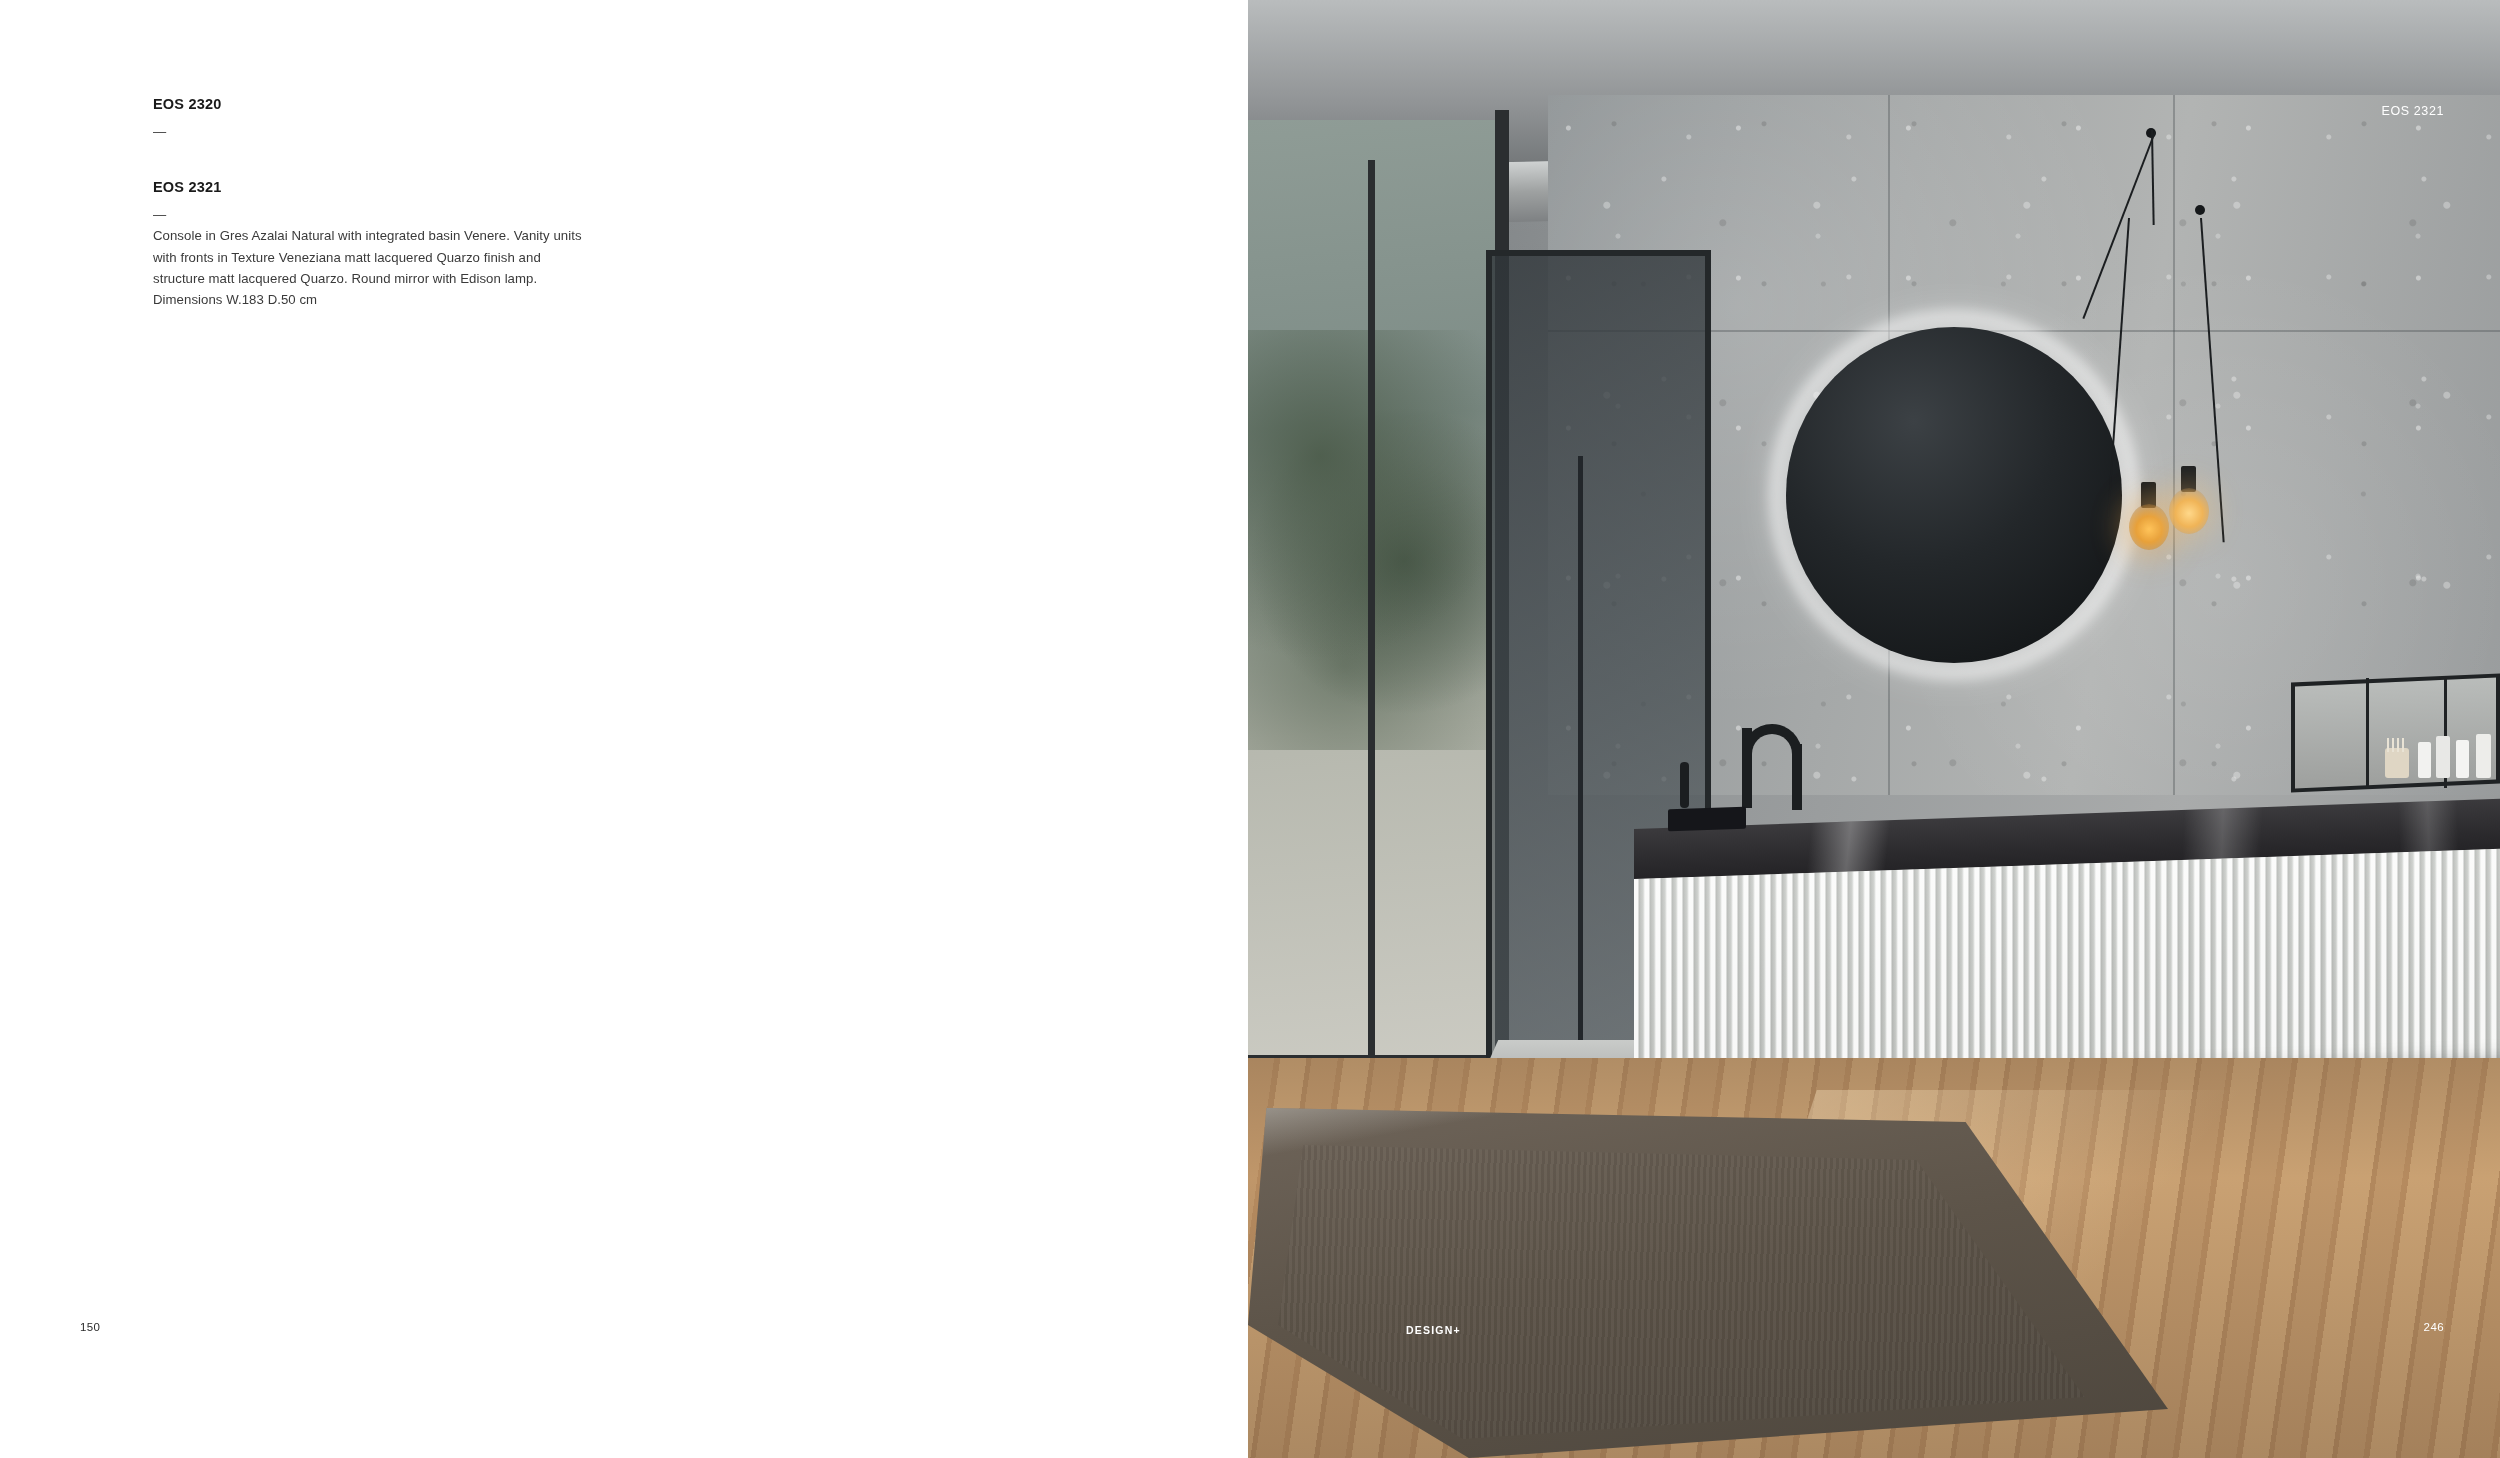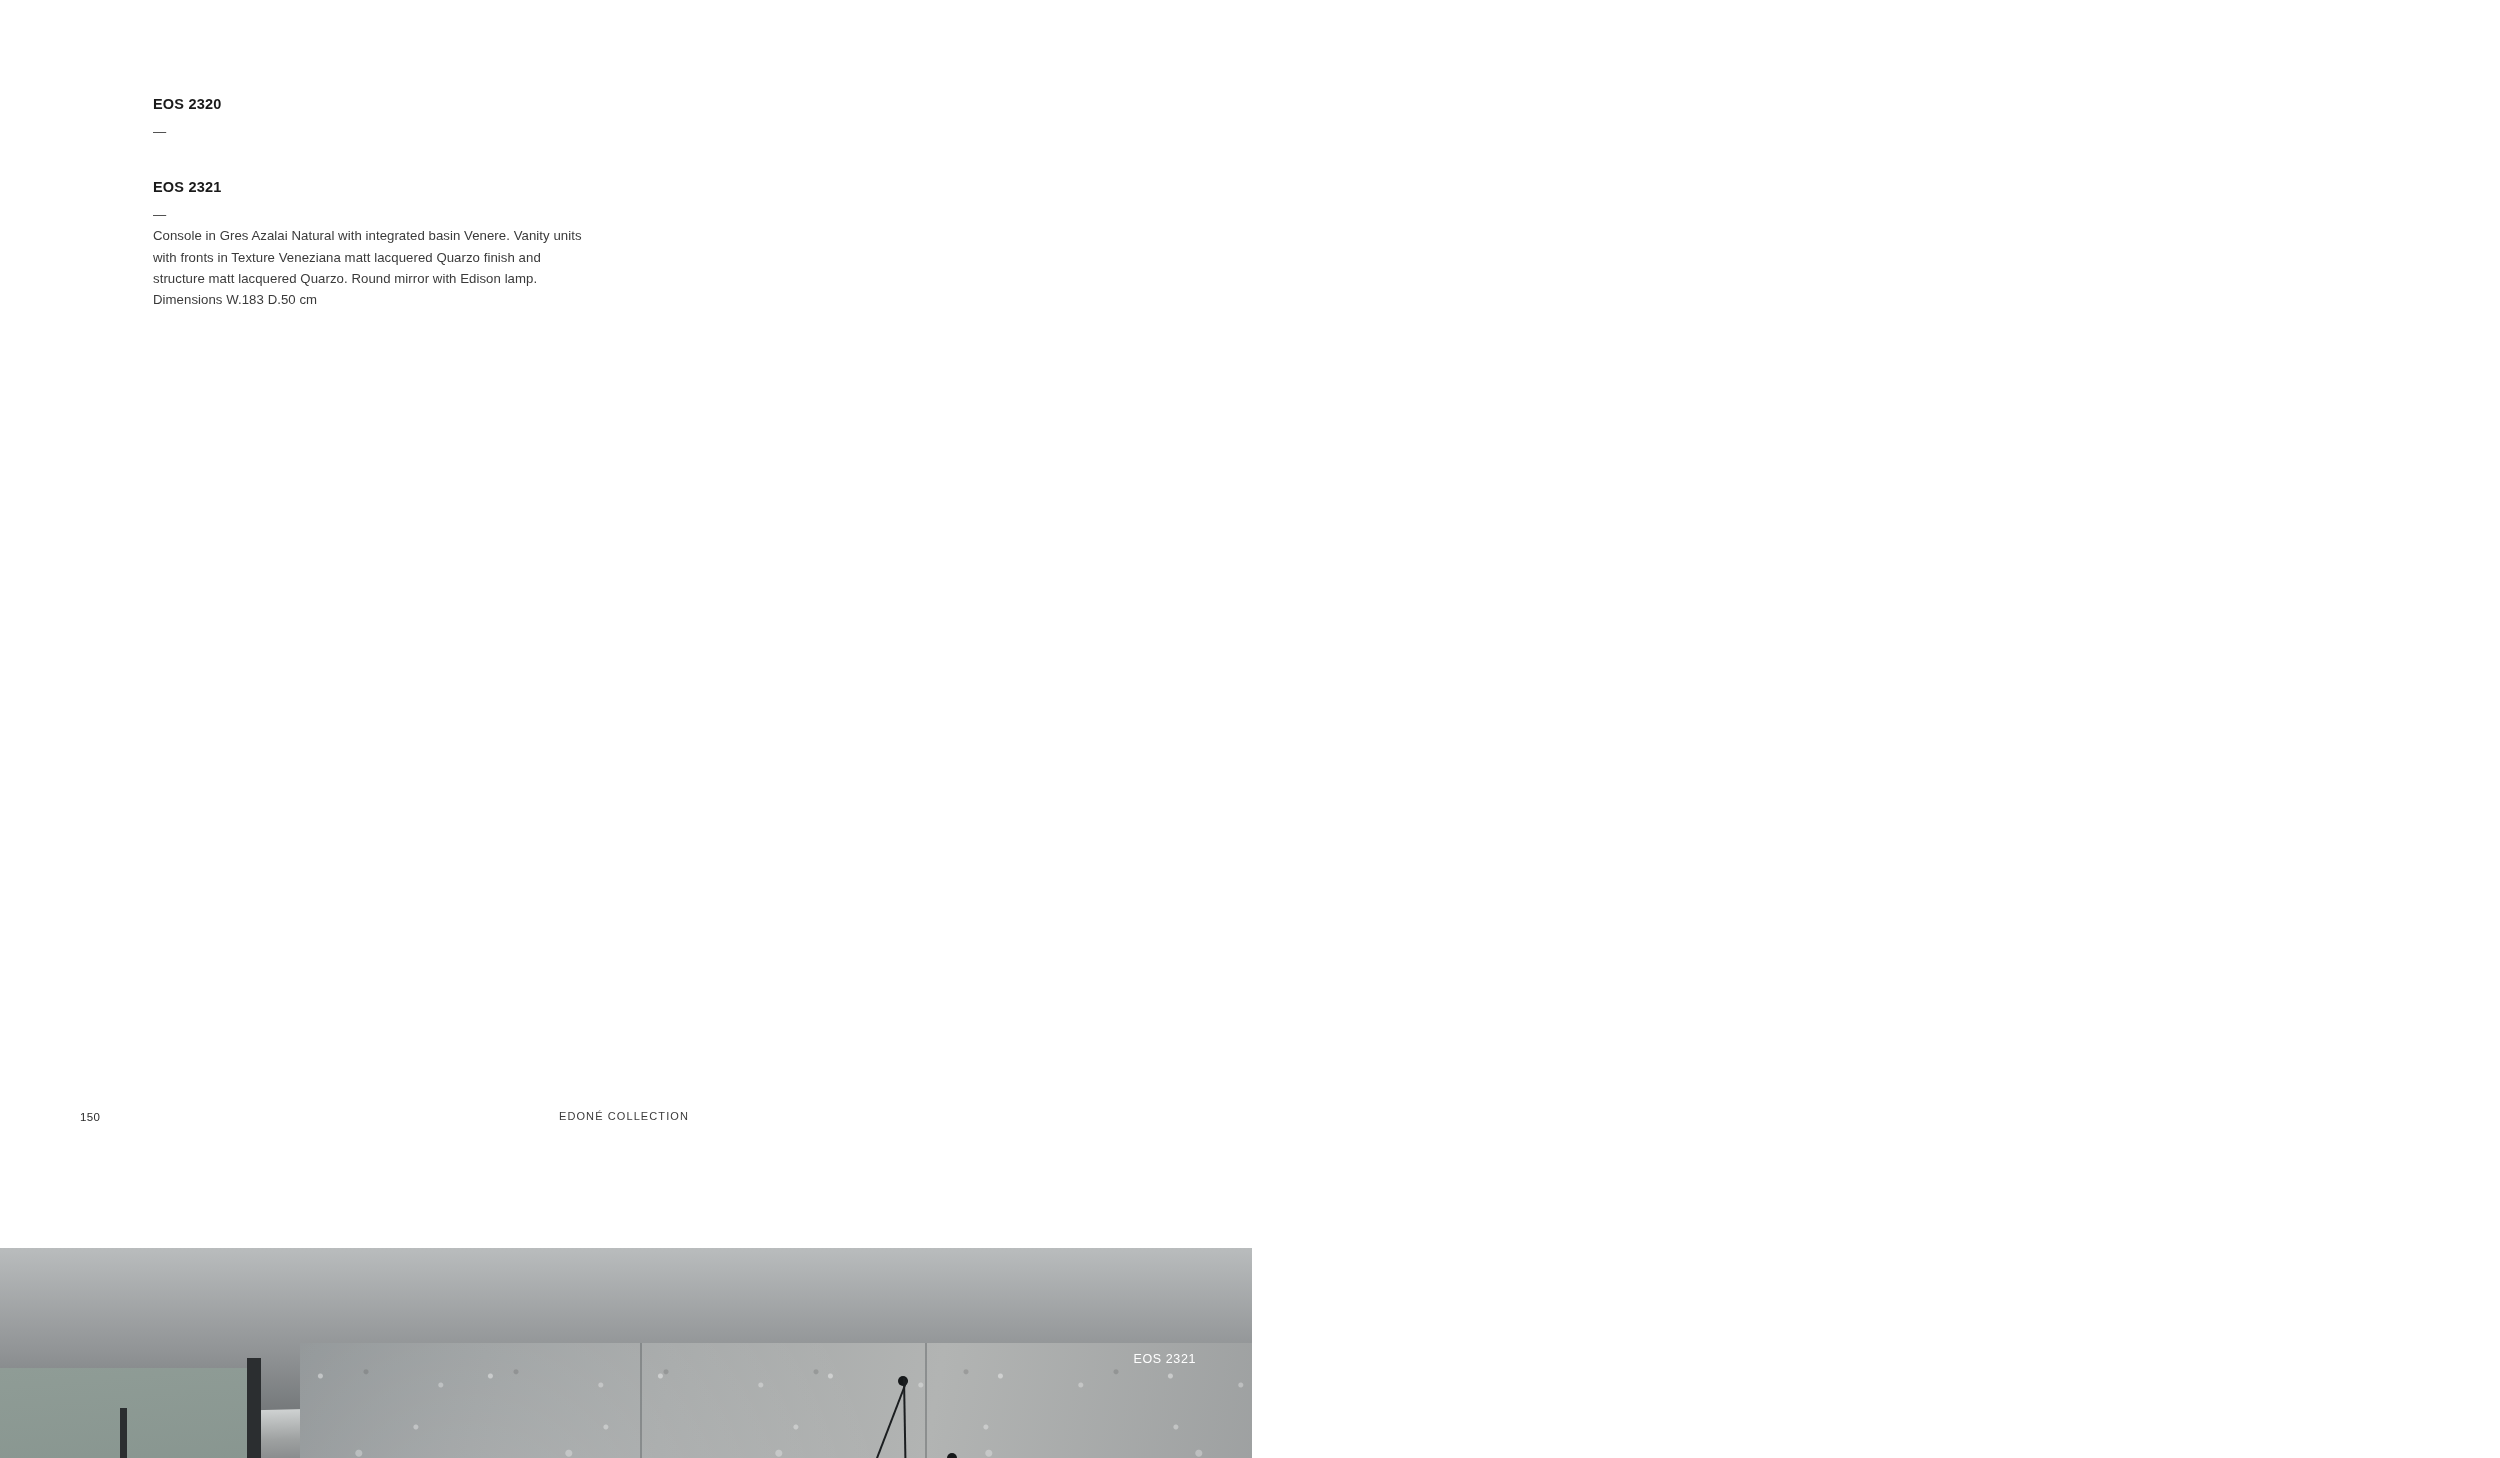--- a/index.html
+++ b/index.html
@@ -8,21 +8,20 @@
     height: 1458px;
     overflow: hidden;
     background: #ffffff;
     font-family: "Liberation Sans", sans-serif;
   }
   .spread {
     position: relative;
     width: 2500px;
     height: 1458px;
     display: flex;
-    flex-direction: column;
   }
 
   
   .page-left {
     position: relative;
     width: 1248px;
     height: 1458px;
     background: #ffffff;
     flex: 0 0 1248px;
   }
@@ -475,21 +474,20 @@
 
       <div class="entry">
         <div class="entry-title">EOS 2321</div>
         <div class="entry-sep">—</div>
         <div class="entry-body">Console in Gres Azalai Natural with integrated basin Venere. Vanity units with fronts in Texture Veneziana matt lacquered Quarzo finish and structure matt lacquered Quarzo. Round mirror with Edison lamp. Dimensions W.183 D.50 cm</div>
       </div>
 
     </div>
 
     <div class="page-number-left">150</div>
-    <div class="footer-center">EDONÉ COLLECTION</div>
   </div>
 
   <div class="page-right">
     <div class="photo">
 
       <div class="ceiling"></div>
       <div class="ceiling-edge"></div>
       <div class="ceiling-cove"></div>
 
       <div class="stone-wall"></div>

